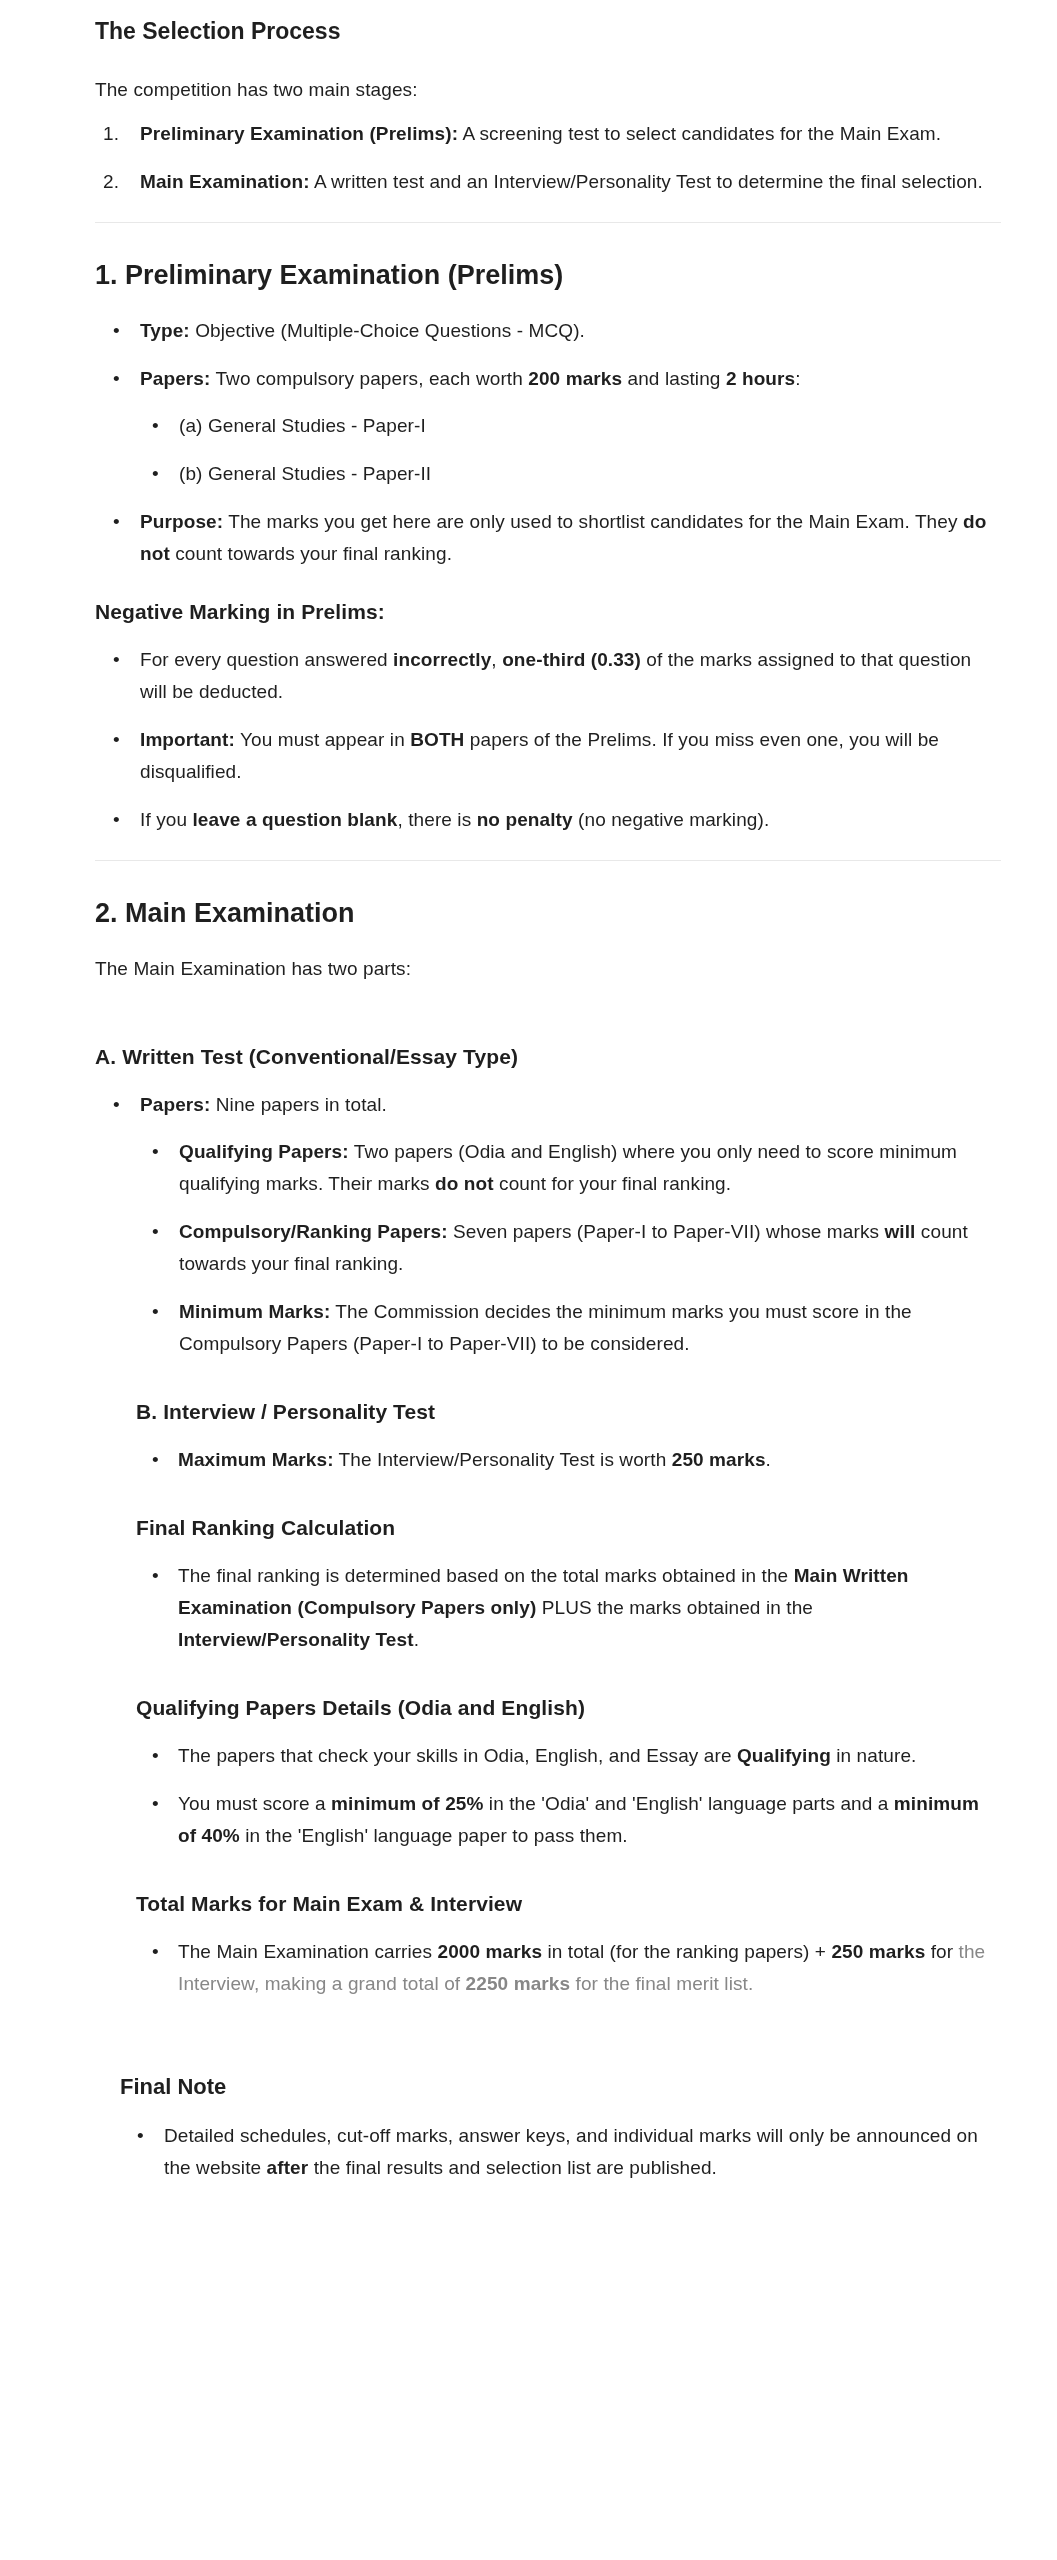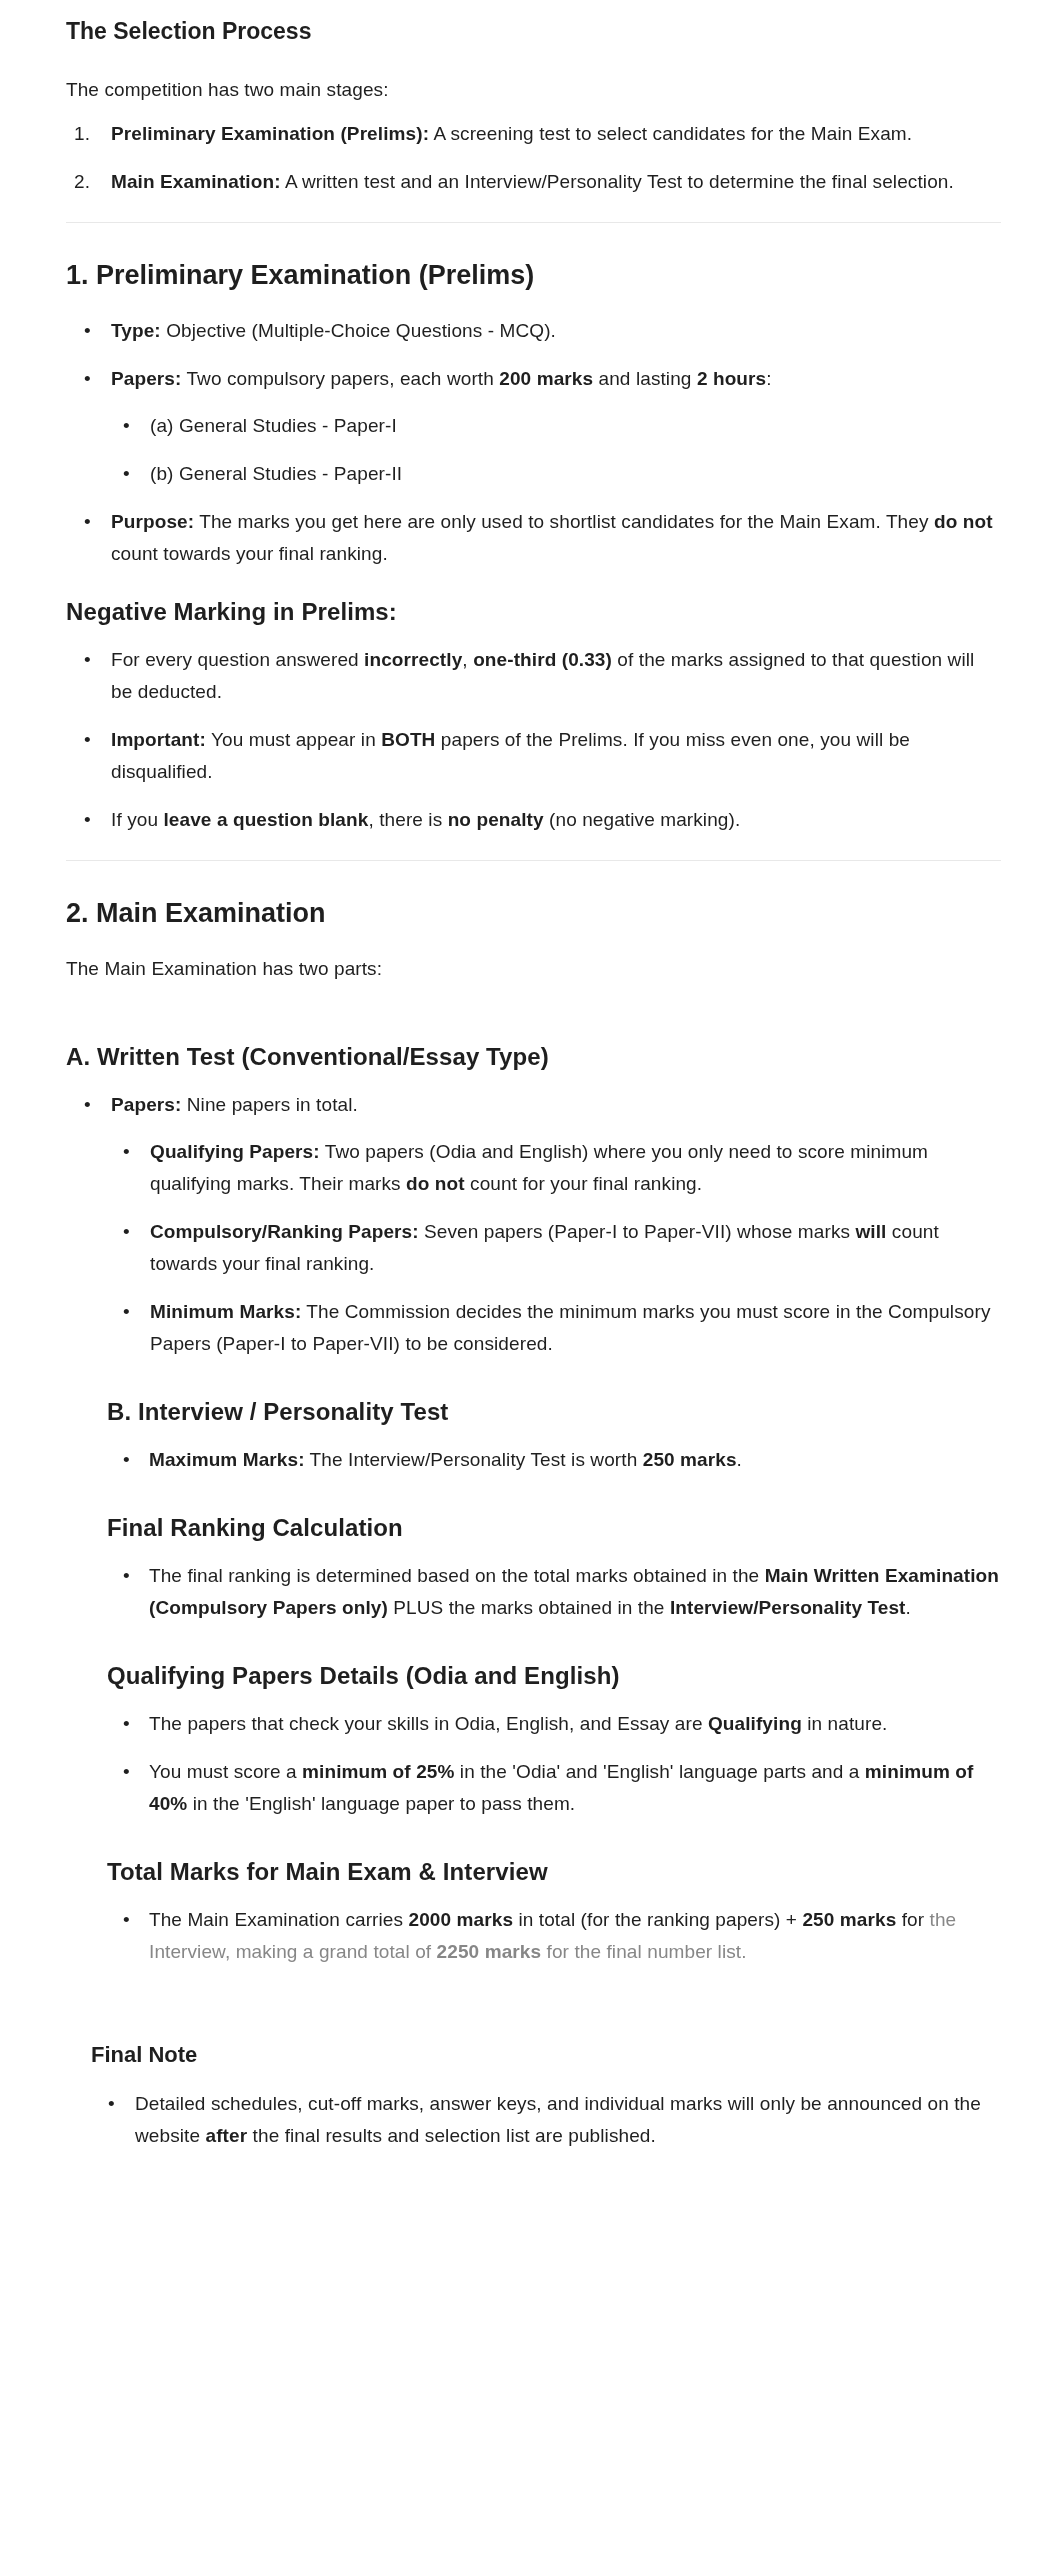--- a/index.html
+++ b/index.html
@@ -2,28 +2,28 @@
 <html style="--text: #1f1f1f; --muted: #878787; --divider: #e8e8e8; --bg: #ffffff;"><head>
 <meta charset="utf-8">
 <style>
   :root{
     --text:#1f1f1f; --muted:#878787; --divider:#e8e8e8; --bg:#ffffff;
   }
   html,body{margin:0;padding:0;background:#fff;}
   .page{
     width:1057px;height:2560px;box-sizing:border-box;overflow:hidden;
     background:var(--bg);color:var(--text);
-    padding:16px 56px 0 66px;
+    padding:16px 56px 0 95px;
     font-family:"Liberation Sans","DejaVu Sans",sans-serif;
     font-size:19px;line-height:32px;letter-spacing:0.1px;
   }
   h1,h2,h3{color:var(--text);}
   h1.doc-title{font-size:23px;line-height:30px;font-weight:700;margin:0 0 28px;letter-spacing:0;}
   h2.section{font-size:27px;line-height:36px;font-weight:700;margin:0 0 22px;letter-spacing:0;}
-  h3.subhead{font-size:24px;line-height:32px;font-weight:700;margin:26px 0 16px;}
+  h3.subhead{font-size:21px;line-height:32px;font-weight:700;margin:26px 0 16px;}
   h3.subhead.tight{margin-top:56px;}
   p{margin:0 0 14px;}
   p.lead{margin:0 0 12px;}
   hr.divider{border:none;border-top:1px solid var(--divider);margin:24px 0 34px;}
   ol.plain,ul.plain{list-style:none;margin:0;padding:0;}
   ol.plain{counter-reset:itm;}
   li{position:relative;padding-left:45px;margin-bottom:16px;}
   li:last-child{margin-bottom:0;}
   ul.plain>li::before{content:"\2022";position:absolute;left:18px;top:0;}
   ol.plain>li{counter-increment:itm;}
@@ -115,21 +115,21 @@
     </ul>
 
     <h3 class="subhead">Qualifying Papers Details (Odia and English)</h3>
     <ul class="plain">
       <li><span class="">The papers that check your skills in Odia, English, and Essay are </span><span class="rb ">Qualifying</span><span class=""> in nature.</span></li>
       <li><span class="">You must score a </span><span class="rb ">minimum of 25%</span><span class=""> in the 'Odia' and 'English' language parts and a </span><span class="rb ">minimum of 40%</span><span class=""> in the 'English' language paper to pass them.</span></li>
     </ul>
 
     <h3 class="subhead">Total Marks for Main Exam &amp; Interview</h3>
     <ul class="plain">
-      <li><span class="">The Main Examination carries </span><span class="rb ">2000 marks</span><span class=""> in total (for the ranking papers) + </span><span class="rb ">250 marks</span><span class=""> for </span><span class="rm">the Interview, making a grand total of </span><span class="rb rm">2250 marks</span><span class="rm"> for the final number list.</span></li>
+      <li><span class="">The Main Examination carries </span><span class="rb ">2000 marks</span><span class=""> in total (for the ranking papers) + </span><span class="rb ">250 marks</span><span class=""> for </span><span class="rm">the Interview, making a grand total of </span><span class="rb rm">2250 marks</span><span class="rm"> for the final merit list.</span></li>
     </ul>
 
   </div>
 
   <div class="final-note">
     <h2 class="final">Final Note</h2>
     <ul class="plain">
       <li><span class="">Detailed schedules, cut-off marks, answer keys, and individual marks will only be announced on the website </span><span class="rb ">after</span><span class=""> the final results and selection list are published.</span></li>
     </ul>
   </div>

